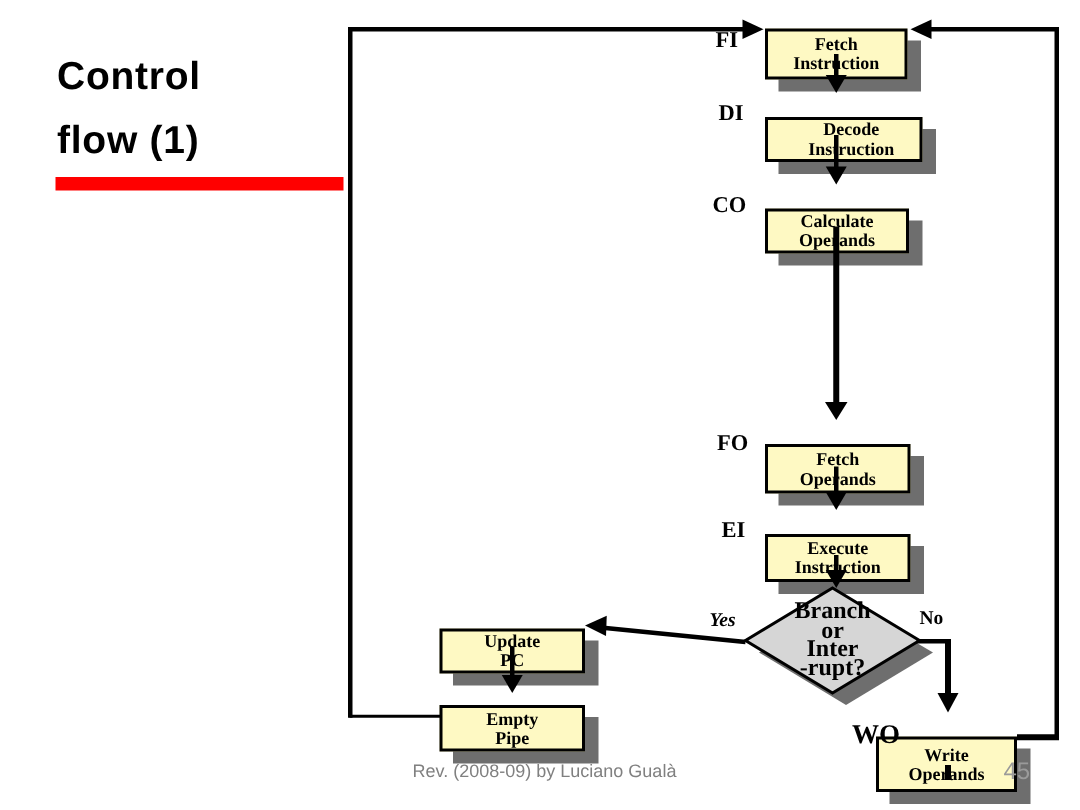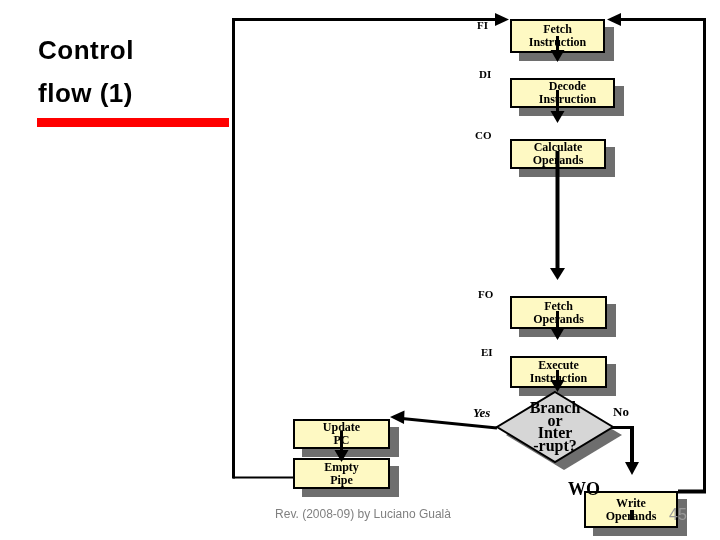--- a/index.html
+++ b/index.html
@@ -26,23 +26,23 @@
     text-align:center; font-weight:bold; font-size:12px; line-height:13px;
     white-space:pre-line; z-index:2;margin-top:16px;
   }
   #box-fi     { left:510px; top:3px;   width:91px; height:30px; }
   #box-di     { left:510px; top:62px;  width:91px; height:26px;padding-left:10px; }
   #box-co     { left:510px; top:123px; width:92px; height:26px; }
   #box-fo     { left:510px; top:280px; width:93px; height:29px; }
   #box-ei     { left:510px; top:340px; width:93px; height:28px; }
   #box-wo     { left:584px; top:475px; width:90px; height:33px; }
   #box-update { left:293px; top:403px; width:93px; height:26px; }
-  #box-empty  { left:293px; top:442px; width:93px; height:27px; }
+  #box-empty  { left:293px; top:454px; width:93px; height:27px; }
   .stage-label {
-    position:absolute; font-weight:bold; font-size:11px; z-index:4;
+    position:absolute; font-weight:bold; font-size:15px; z-index:4;
     font-family:"Liberation Serif", serif;
   }
   #lbl-fi { left:477px; top:19px; }
   #lbl-di { left:479px; top:68px; }
   #lbl-co { left:475px; top:129px; }
   #lbl-fo { left:478px; top:288px; }
   #lbl-ei { left:481px; top:346px; }
   #lbl-wo { left:568px; top:479px; font-size:18px; }
   .branch-label {
     position:absolute; font-weight:bold; font-size:13px; z-index:4;

